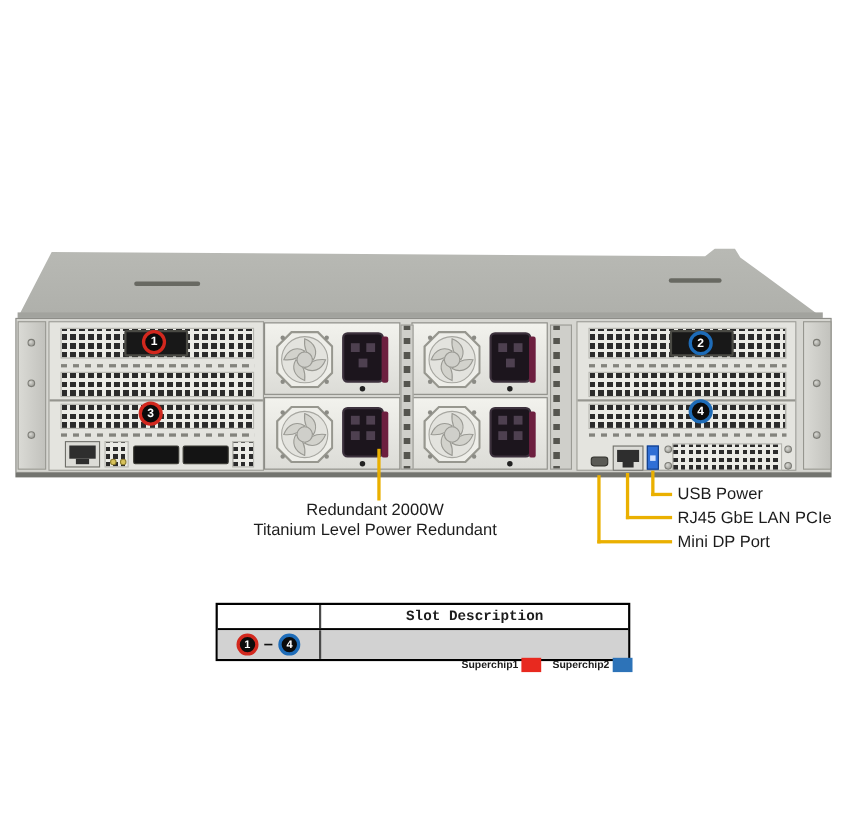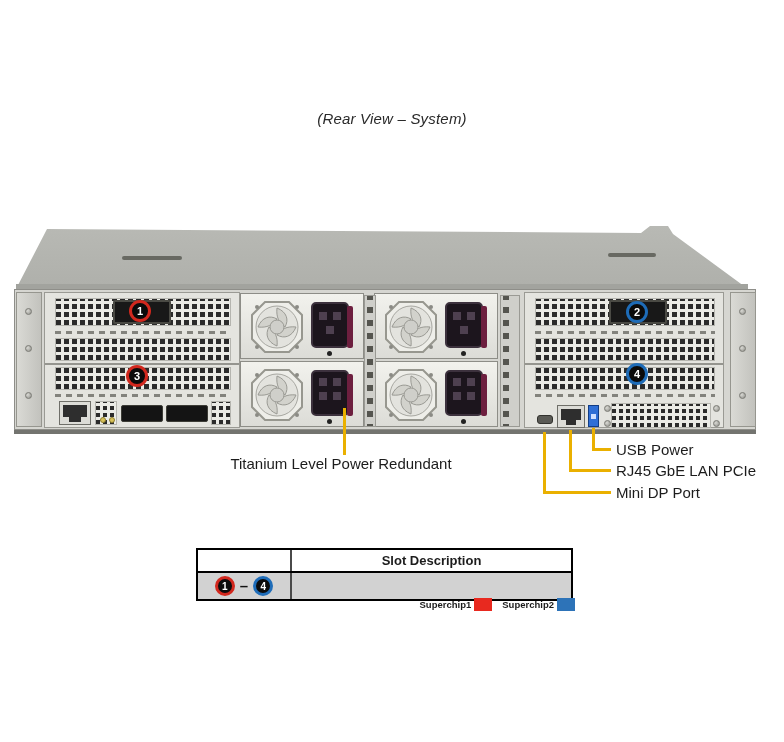--- a/index.html
+++ b/index.html
@@ -71,39 +71,38 @@
   .leader{position:absolute;background:#eab000;z-index:6;}
   .port-label{position:absolute;font-size:15px;color:#1c1c1c;white-space:nowrap;}
   .psu-label{position:absolute;left:191px;top:455px;width:300px;text-align:center;
              font-size:15px;line-height:18px;color:#1c1c1c;}
 
   
   .slot-table{position:absolute;left:196px;top:548px;width:377px;border:2px solid #000;box-sizing:border-box;background:#fff;}
   .tr{display:flex;}
   .tr .c1{width:94px;flex:none;display:flex;align-items:center;justify-content:center;
           border-right:2px solid #4a4a4a;box-sizing:border-box;position:relative;}
-  .tr .c2{flex:1;display:flex;align-items:center;justify-content:center;}
+  .tr .c2{flex:1;display:flex;align-items:center;justify-content:center;font-family:Liberation Mono, monospace;}
   .tr.head{height:21px;border-bottom:2px solid #000;font-weight:bold;font-size:13px;}
   .tr.row{height:26px;background:#d2d2d2;font-size:13px;color:#3a3a3a;}
   .tr.row .callout{position:static;margin:0 4px;}
   .range-dash{font-weight:bold;font-size:15px;color:#111;margin:0 1px 2px;}
 
   
   .legend{position:absolute;right:209px;top:598px;display:flex;align-items:center;gap:10px;}
   .legend .item{display:flex;align-items:center;gap:3px;font-size:9.5px;font-weight:bold;color:#1c1c1c;}
   .swatch{width:18px;height:13px;display:inline-block;}
   .swatch.red{background:#e8291f;}
   .swatch.blue{background:#2d73b8;}
 </style>
 </head>
 <body>
 
 <div class="page">
 
-  <div class="fig-title">(Rear View – System)</div>
 
   <div class="lid"></div>
   <div class="lid-slit" style="left:122px;top:256px;width:60px;"></div>
   <div class="lid-slit" style="left:608px;top:253px;width:48px;"></div>
   <div class="lid-edge"></div>
 
   <div class="rear-panel"></div>
   <div class="base-shadow"></div>
 
   <div class="ear" style="left:16px;"></div>
@@ -276,20 +275,21 @@
 
   <div class="leader" style="left:343px;top:408px;width:3px;height:47px;"></div>
   <div class="leader" style="left:592px;top:428px;width:3px;height:23px;"></div>
   <div class="leader" style="left:592px;top:448px;width:19px;height:3px;"></div>
   <div class="leader" style="left:569px;top:430px;width:3px;height:42px;"></div>
   <div class="leader" style="left:569px;top:469px;width:42px;height:3px;"></div>
   <div class="leader" style="left:543px;top:432px;width:3px;height:62px;"></div>
   <div class="leader" style="left:543px;top:491px;width:68px;height:3px;"></div>
 
   <div class="psu-label">
+    <div>Redundant 2000W</div>
     <div>Titanium Level Power Redundant</div>
   </div>
   <div class="port-label" style="left:616px;top:441px;">USB Power</div>
   <div class="port-label" style="left:616px;top:462px;">RJ45 GbE LAN PCIe</div>
   <div class="port-label" style="left:616px;top:484px;">Mini DP Port</div>
 
   <div class="slot-table">
     <div class="tr head">
       <div class="c1"></div>
       <div class="c2">Slot Description</div>

